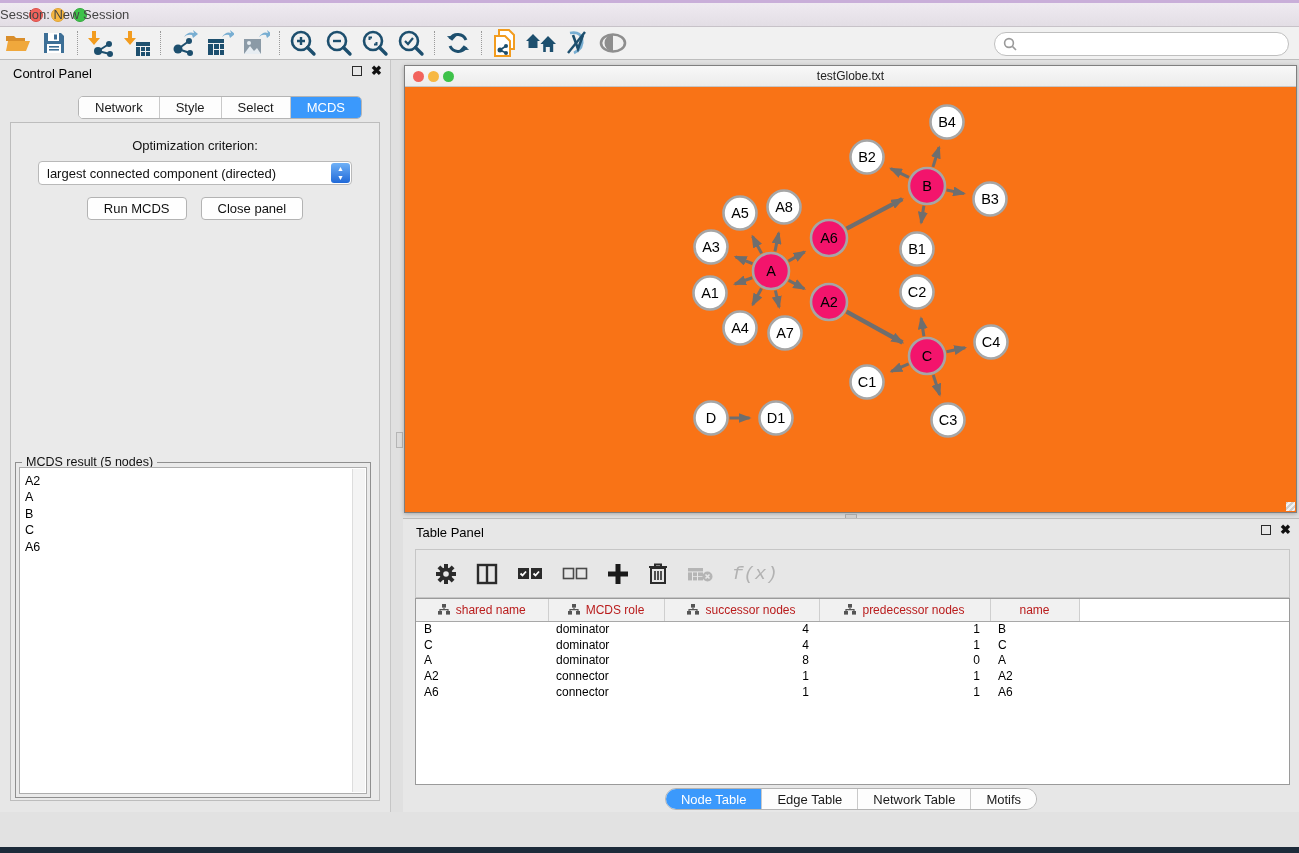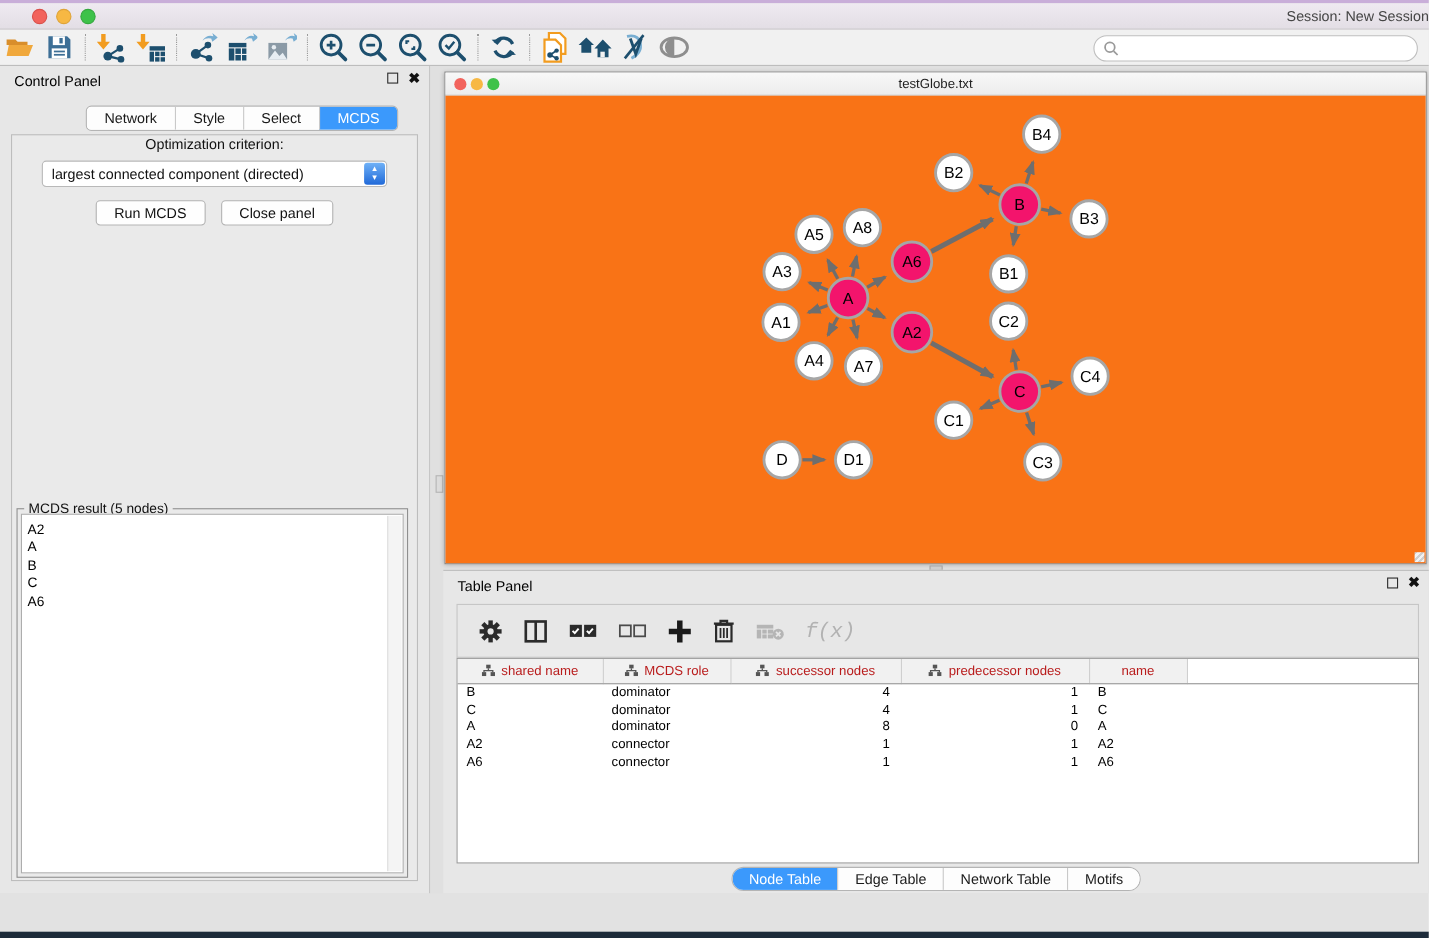--- a/index.html
+++ b/index.html
@@ -7,21 +7,21 @@
   .screen { position:relative; width:1299px; height:853px; background:#e2e2e2; overflow:hidden; }
 
   
   .purple-strip { position:absolute; left:0; top:0; width:100%; height:3px; background:#c9aed9; }
   .titlebar { position:absolute; left:0; top:3px; width:100%; height:24px;
     background:linear-gradient(#efeaf1,#e3dee5); border-bottom:1px solid #c7c2c8; }
   .tl { position:absolute; top:5px; width:14px; height:14px; border-radius:50%; }
   .tl.red{ left:29px; background:#f2635c; border:1px solid #d9504b;}
   .tl.yel{ left:51px; background:#f7b843; border:1px solid #dda councils43; border:1px solid #dfa438;}
   .tl.grn{ left:73px; background:#3ec24a; border:1px solid #35a83f;}
-  .win-title { position:absolute; left:0; right:0; top:4px; text-align:right; font-size:13px; color:#454545; }
+  .win-title { position:absolute; left:0; right:0; top:4px; text-align:left; font-size:13px; color:#454545; }
 
   
   .toolbar { position:absolute; left:0; top:27px; width:100%; height:33px; background:#f1f1f1;
     border-bottom:1px solid #bdbdbd; display:flex; align-items:center; }
   .tb-btn { width:36px; height:30px; display:flex; align-items:center; justify-content:center; }
   .tb-sep { width:1px; height:24px; border-left:1px dotted #9a9a9a; margin:0 5px; }
   .search-wrap { position:absolute; right:10px; top:5px; width:295px; height:24px; background:#fff;
     border:1px solid #bfbfbf; border-radius:12px; display:flex; align-items:center; padding-left:8px; }
   .search-wrap input { border:none; outline:none; flex:1; font-size:12px; background:transparent; }
 
@@ -39,21 +39,21 @@
 
   .seg-tabs { position:absolute; left:78px; top:36px; display:flex; height:23px;
     border:1px solid #b4b4b4; border-radius:5px; overflow:hidden; background:#fff; }
   .seg-tab { padding:0 16px; font-size:13px; color:#1a1a1a; display:flex; align-items:center;
     border-left:1px solid #c9c9c9; background:#fdfdfd; }
   .seg-tab:first-child { border-left:none; }
   .seg-tab.active { background:#3b99fc; color:#fff; }
 
   .cp-inner { position:absolute; left:10px; right:10px; top:62px; bottom:11px;
     border:1px solid #bdbdbd; background:#eaeaea; }
-  .crit-label { text-align:center; font-size:13px; color:#111; }
+  .crit-label { margin-top:15px; text-align:center; font-size:13px; color:#111; }
   .select-box { position:relative; margin:8px auto 0; width:314px; height:24px; background:#fff;
     border:1px solid #b9b9b9; border-radius:4px; font-size:13px; color:#111;
     display:flex; align-items:center; padding-left:8px; }
   .select-step { position:absolute; right:1px; top:1px; width:19px; height:20px; border-radius:3px;
     background:linear-gradient(#6fb1f7,#2069d8); color:#fff; font-size:7px; line-height:9px;
     display:flex; flex-direction:column; align-items:center; justify-content:center; }
   .btn-row { margin-top:12px; display:flex; justify-content:center; gap:14px; }
   .push-btn { height:23px; padding:0 16px; background:#fefefe; border:1px solid #b3b3b3;
     border-radius:4px; font-size:13px; color:#111; display:flex; align-items:center; }
 

